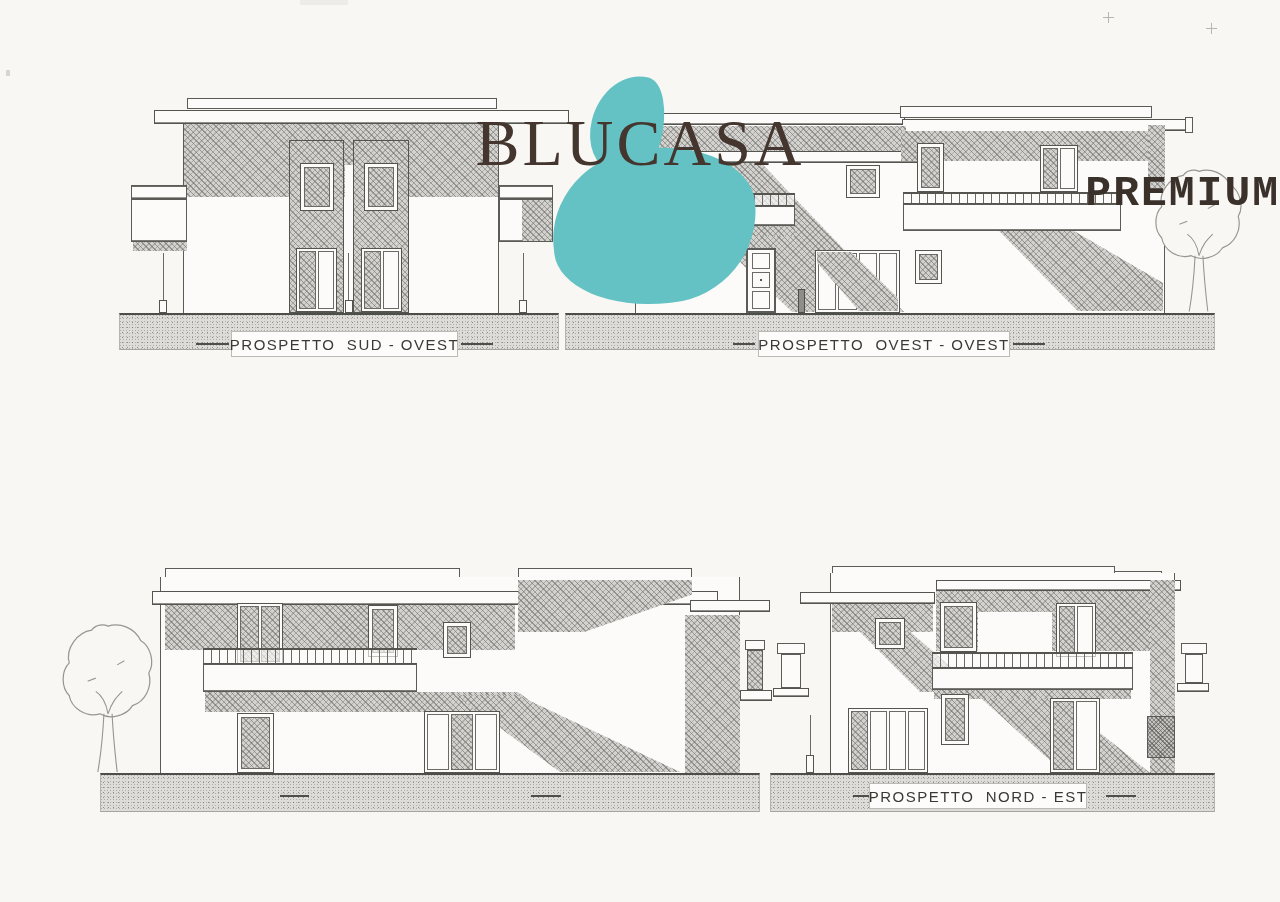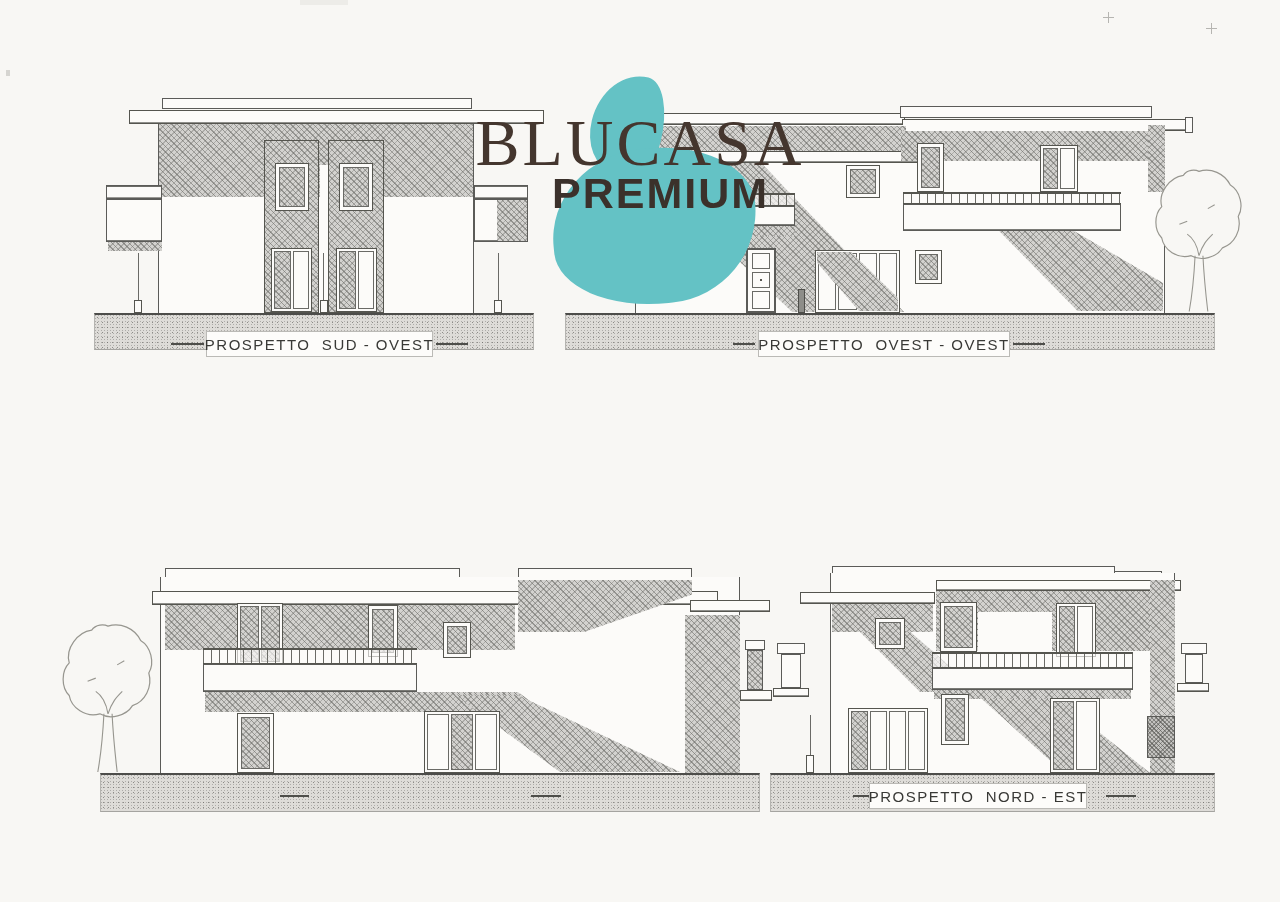--- a/index.html
+++ b/index.html
@@ -46,37 +46,37 @@
   
   .label-box{background:#fdfcfa;border:1px solid #bbbab6;display:flex;align-items:center;
     justify-content:center;font-size:15px;letter-spacing:1.5px;color:#393936;
     white-space:pre;font-family:"Liberation Sans",sans-serif;}
   .dash{background:#4e4e4a;height:2px;}
   
   .blob{position:absolute;background:#64c2c5;}
   .logo-title{position:absolute;left:0;right:0;text-align:center;
     font-family:"Liberation Serif",serif;font-weight:400;font-size:66px;line-height:1;
     letter-spacing:3px;color:#44362e;}
-  .logo-sub{position:absolute;left:0;right:0;text-align:center;
-    font-family:Liberation Sans, sans-serif;font-weight:700;font-size:43px;line-height:1;
+  .logo-sub{position:absolute;left:0;right:0;text-align:right;
+    font-family:Liberation Mono, monospace;font-weight:700;font-size:43px;line-height:1;
     letter-spacing:2px;color:#3b312b;padding-left:41px;}
   .mark{background:#b6b5b1;}
   svg.tree{position:absolute;overflow:visible;}
 </style>
 </head>
 <body>
 
 <div class="a mark" style="left:1103px;top:17px;width:11px;height:1px"></div>
 <div class="a mark" style="left:1108px;top:12px;width:1px;height:11px"></div>
 <div class="a mark" style="left:1206px;top:28px;width:11px;height:1px"></div>
 <div class="a mark" style="left:1211px;top:23px;width:1px;height:11px"></div>
 <div class="a" style="left:6px;top:70px;width:4px;height:6px;background:#d6d5d1"></div>
 <div class="a" style="left:300px;top:0;width:48px;height:5px;background:#edece8"></div>
 
-<div class="panel" style="left:86px;top:93px;width:460px;height:268px">
+<div class="panel" style="left:111px;top:93px;width:460px;height:268px">
   <div class="a lineart" style="left:76px;top:5px;width:310px;height:11px"></div>
   <div class="a slab" style="left:43px;top:17px;width:415px;height:14px"></div>
   <div class="a wall" style="left:72px;top:31px;width:316px;height:189px"></div>
   <div class="a hatch" style="left:73px;top:31px;width:314px;height:73px"></div>
 
   <div class="a hatch" style="left:178px;top:47px;width:55px;height:173px;border:1px solid #55554f">
     <div class="a win" style="left:10px;top:22px;width:34px;height:48px">
       <div class="glass hatch"></div>
     </div>
     <div class="a door" style="left:6px;top:107px;width:41px;height:64px">

